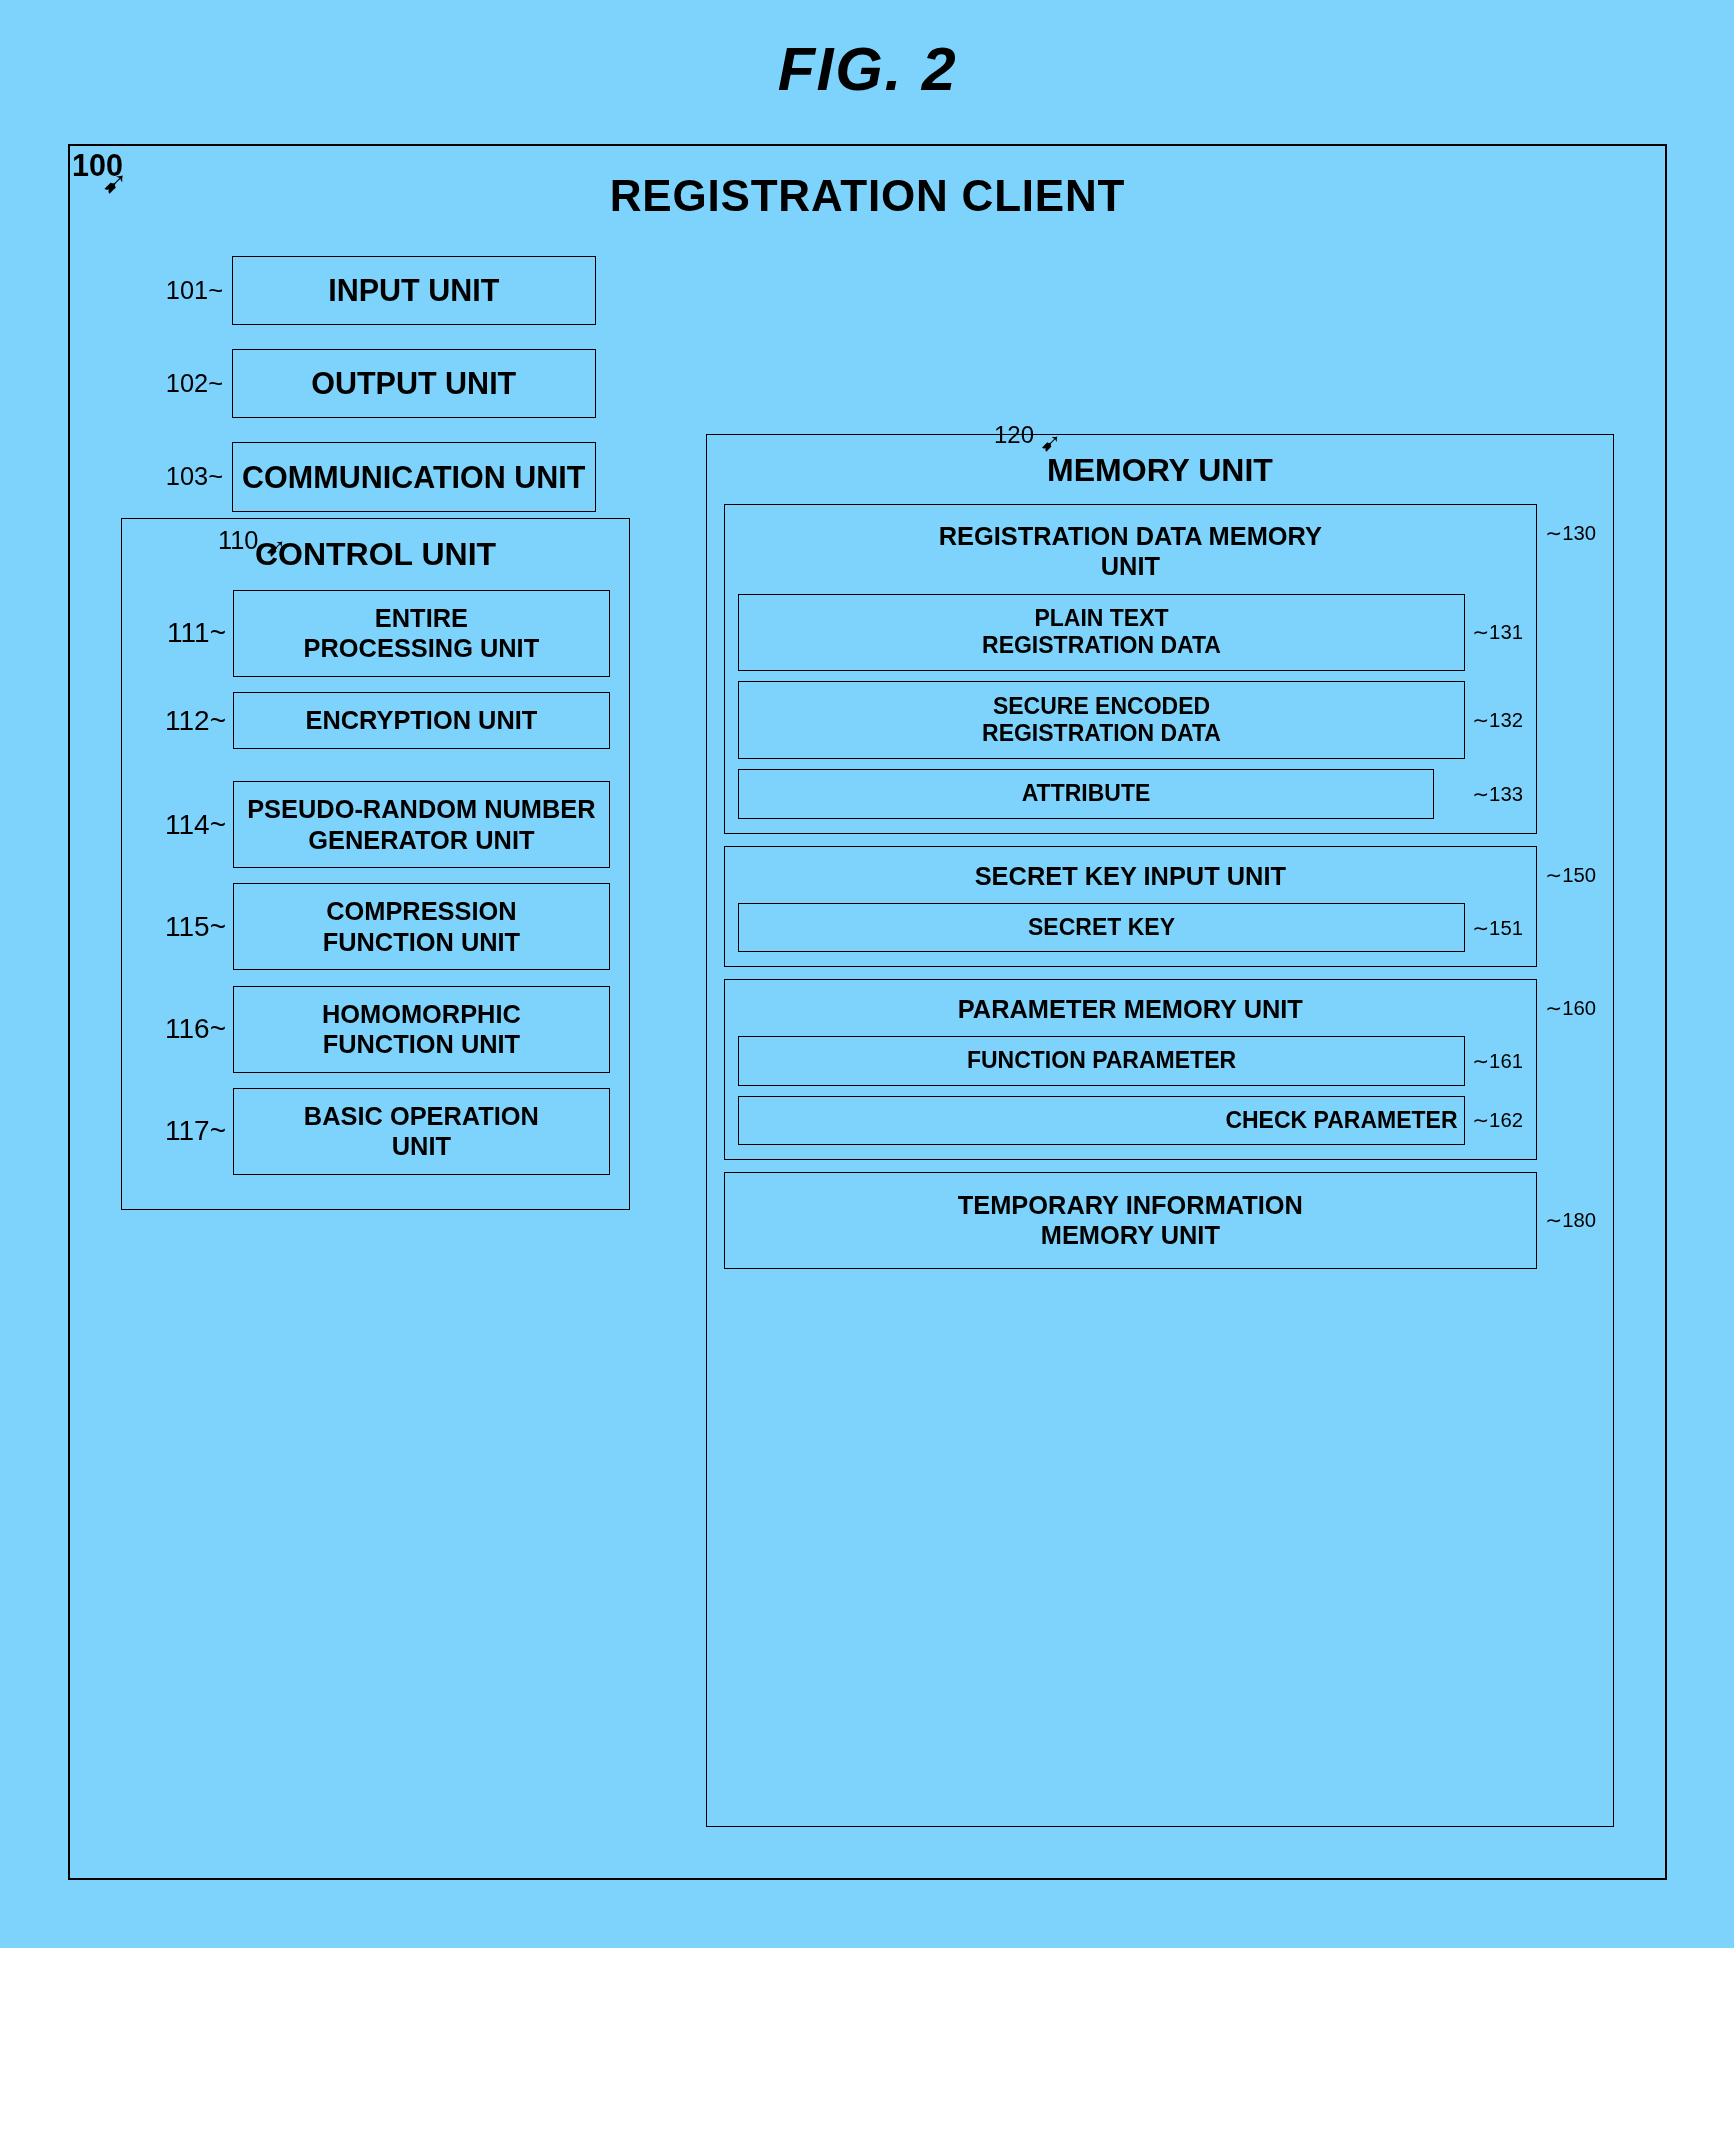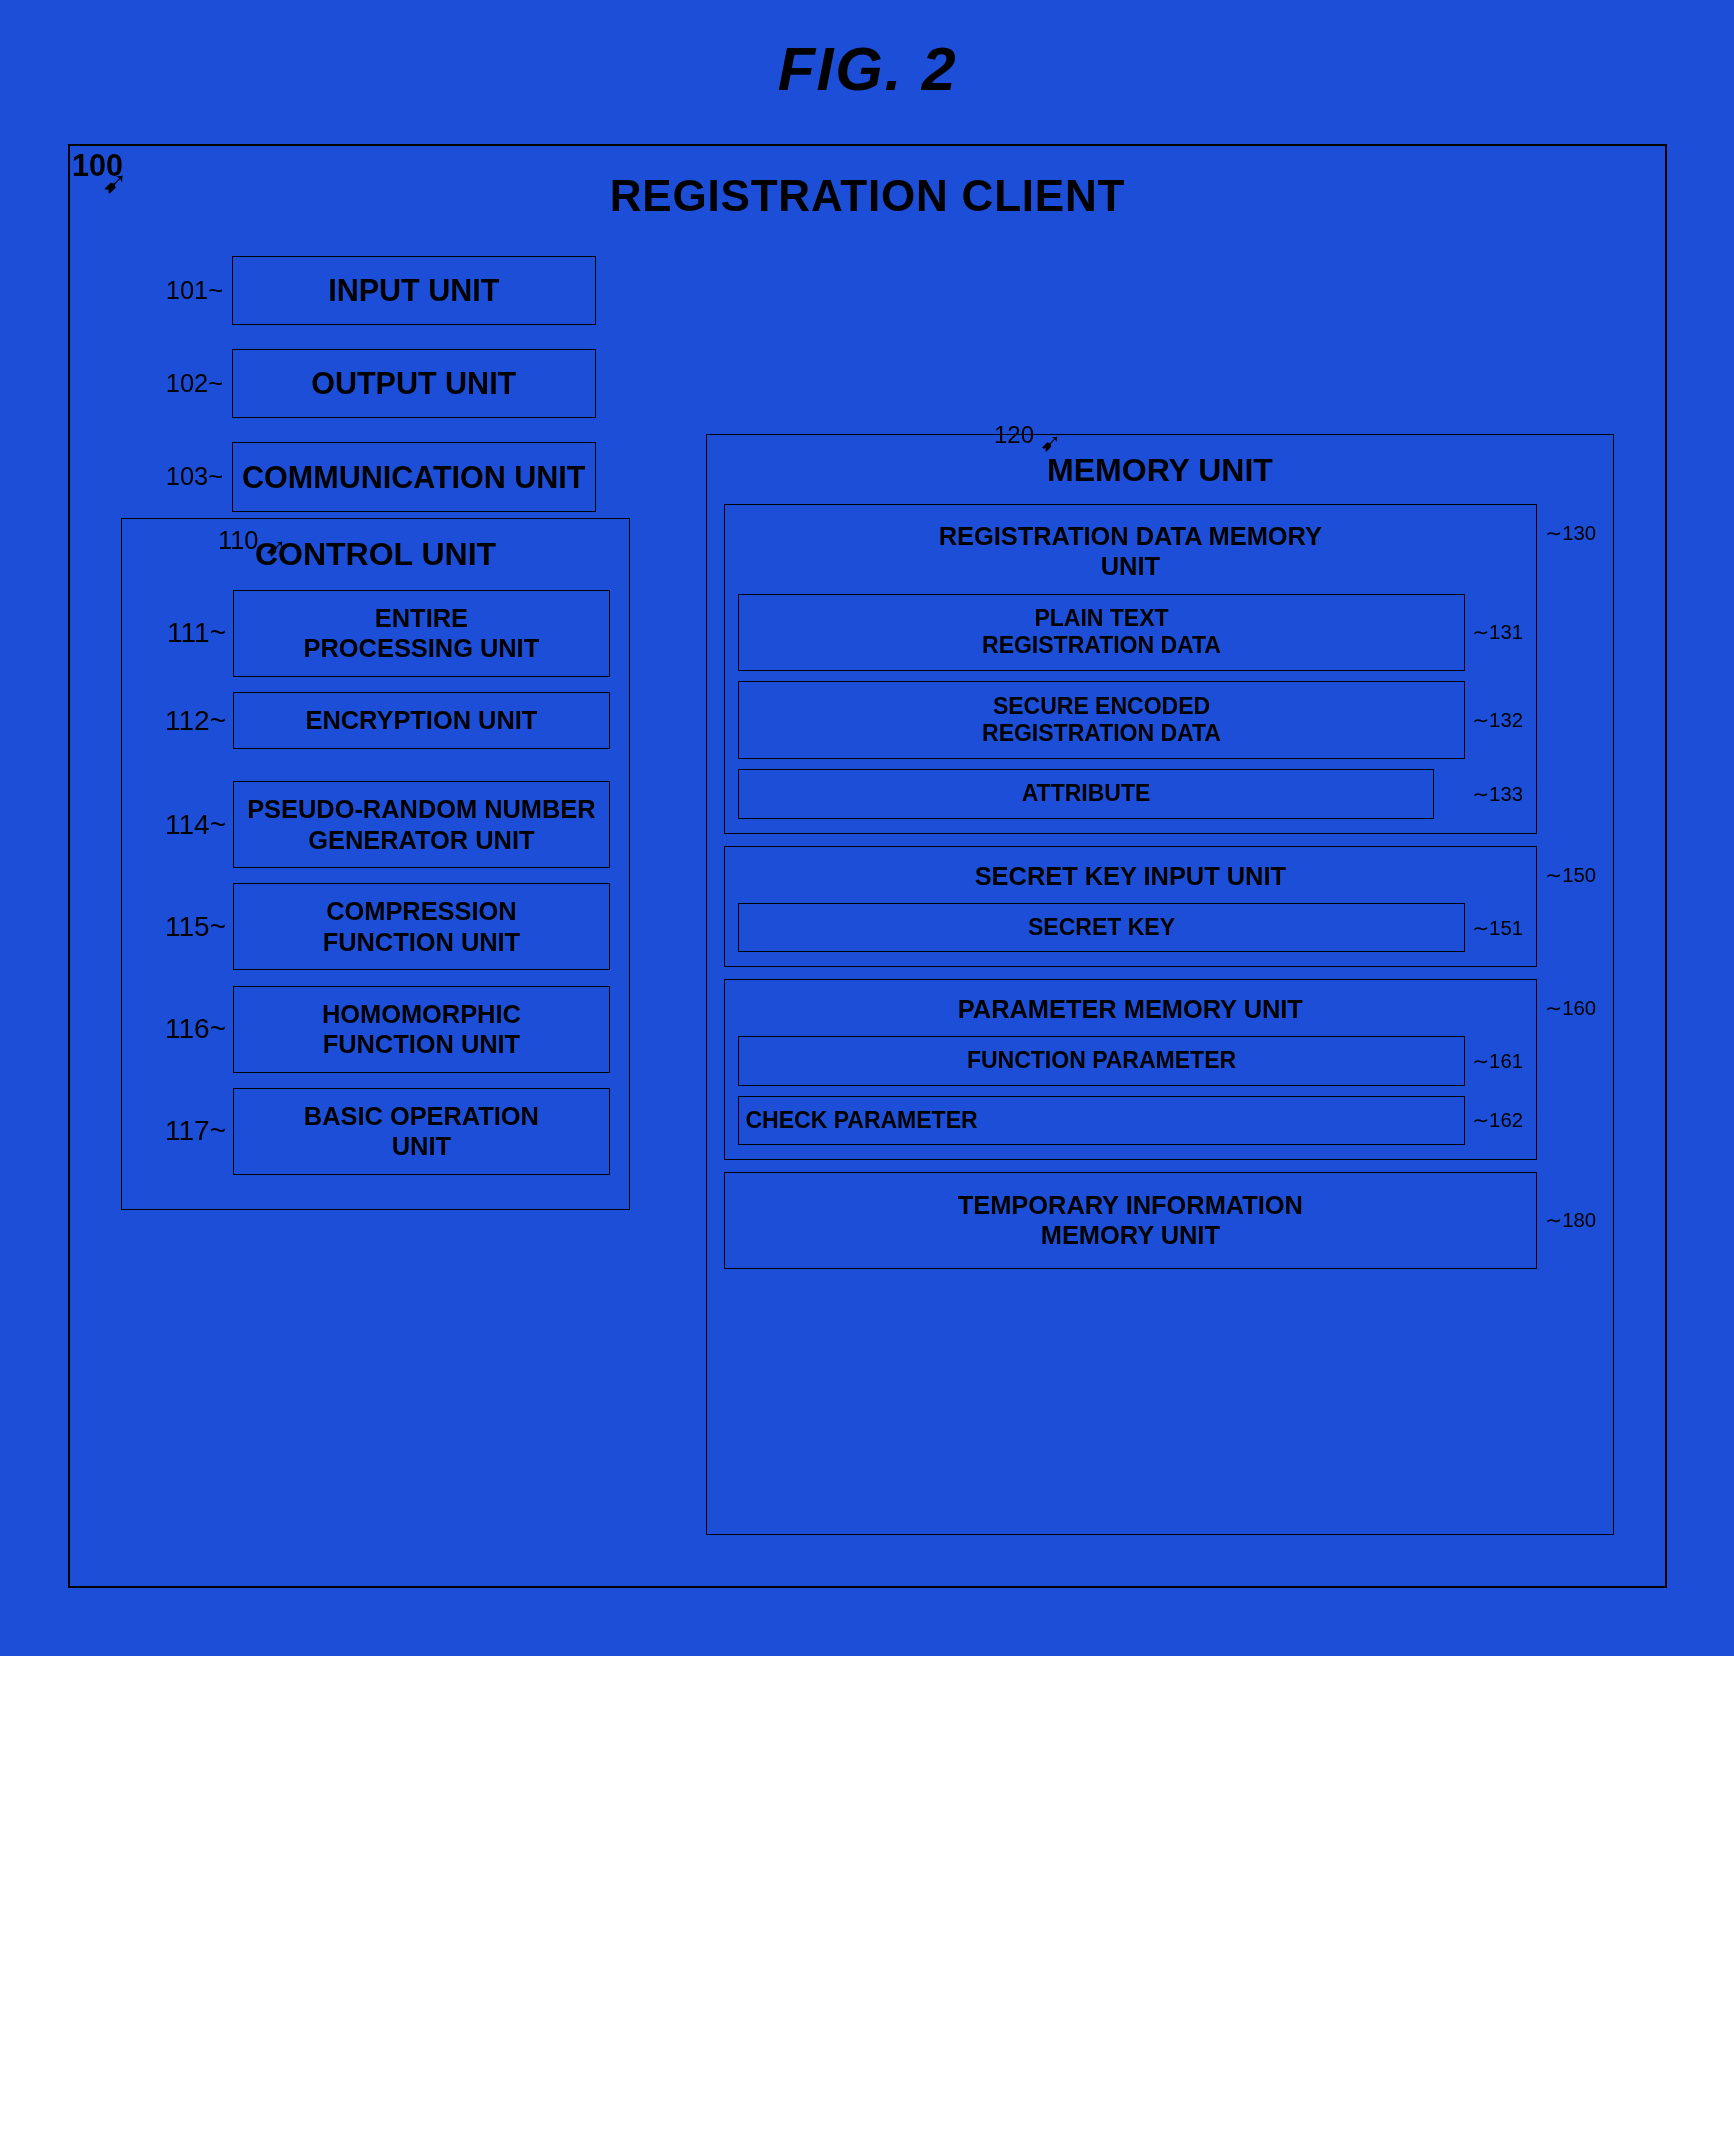--- a/index.html
+++ b/index.html
@@ -7,22 +7,22 @@
       background: #fff;
       font-family: Arial, sans-serif;
       width: 1735px;
       height: 2148px;
       position: relative;
       overflow: hidden;
     }
 
     .page {
       width: 1735px;
-      height: 1656px;
-      background: #1d4ed8;
+      height: 1948px;
+      background: #7dd3fc;
       position: relative;
     }
 
     .fig-title {
       text-align: center;
       font-size: 61px;
       font-style: italic;
       font-weight: bold;
       padding-top: 34px;
       padding-bottom: 25.4px;
@@ -266,21 +266,21 @@
         <div style="display:flex; align-items:flex-start; margin-bottom:12px;">
           <div style="flex:1; border:1.7px solid #000; padding:8.5px 12.7px;">
             <div style="text-align:center; font-size:25.4px; font-weight:bold; padding:6.8px 0 12px 0;">PARAMETER MEMORY UNIT</div>
 
             <div style="display:flex; align-items:center; margin-bottom:10.2px;">
               <div style="border:1.7px solid #000; text-align:center; font-size:23px; font-weight:bold; padding:10.2px 6.8px; flex:1;">FUNCTION PARAMETER</div>
               <span style="font-size:20.3px; margin-left:6.8px; white-space:nowrap;">∼161</span>
             </div>
 
             <div style="display:flex; align-items:center; margin-bottom:5.1px;">
-              <div style="border:1.7px solid #000; text-align:left; font-size:23px; font-weight:bold; padding:10.2px 6.8px; flex:1;">CHECK PARAMETER</div>
+              <div style="border:1.7px solid #000; text-align:right; font-size:23px; font-weight:bold; padding:10.2px 6.8px; flex:1;">CHECK PARAMETER</div>
               <span style="font-size:20.3px; margin-left:6.8px; white-space:nowrap;">∼162</span>
             </div>
           </div>
           <span style="font-size:20.3px; margin-left:8.5px; margin-top:17px; white-space:nowrap;">∼160</span>
         </div>
       </div>
 
       <div class="section-wrapper">
         <div style="display:flex; align-items:center;">
           <div style="border:1.7px solid #000; text-align:center; font-size:25.4px; font-weight:bold; padding:17px 6.8px; flex:1; line-height:1.2;">TEMPORARY INFORMATION<br>MEMORY UNIT</div>

